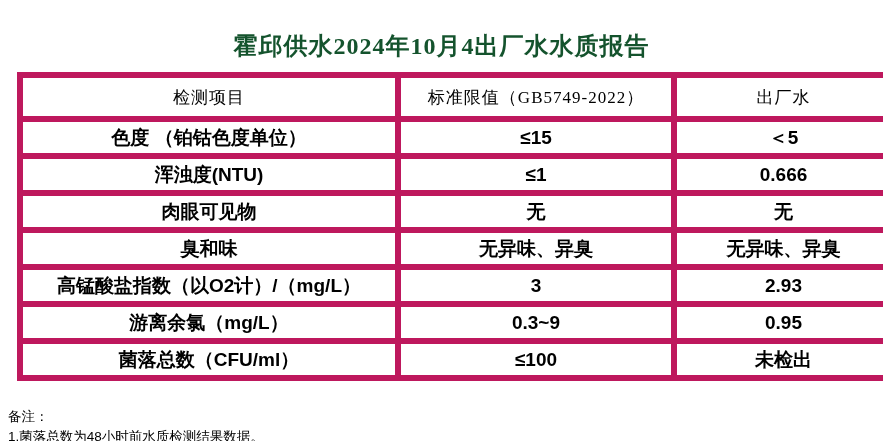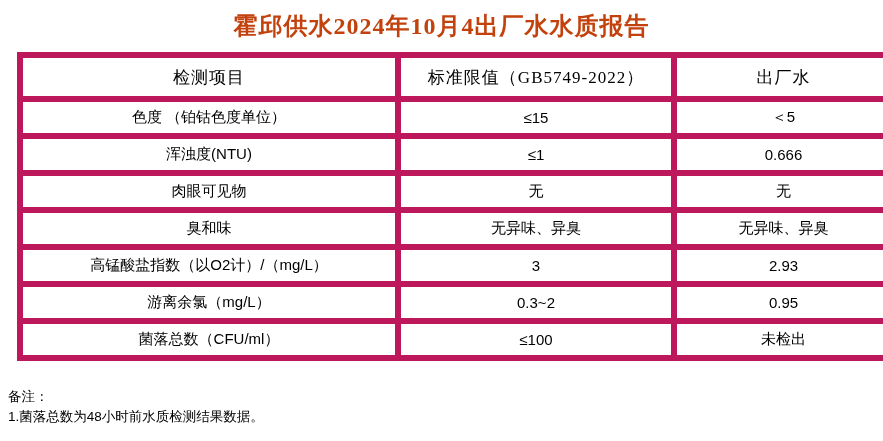--- a/index.html
+++ b/index.html
@@ -20,23 +20,23 @@
     height: 441px;
     box-sizing: border-box;
     padding: 0;
   }
   .doc-title {
     text-align: center;
     font-size: 24px;
     font-weight: bold;
     font-family: "Liberation Serif", "DejaVu Serif", serif;
     letter-spacing: 1px;
-    padding-top: 10px;
+    padding-top: 30px;
     padding-bottom: 10px;
-    color: #c2410c;
+    color: #14532d;
   }
   table.report {
     border-collapse: collapse;
     width: 849px;
     margin: 0 17px;
     table-layout: fixed;
   }
   table.report td, table.report th {
     border: 6px solid #be185d;
     text-align: center;
@@ -45,22 +45,23 @@
     color: #000;
   }
   table.report thead td {
     height: 36px;
     font-size: 17px;
     font-family: "Liberation Serif", "DejaVu Serif", serif;
     letter-spacing: 1px;
   }
   table.report tbody td {
     height: 29px;
-    font-size: 15px;
+    font-size: 19px;
     font-family: "Liberation Sans", "DejaVu Sans", sans-serif;
+    font-weight: bold;
   }
   .col-item { width: 370px; }
   .col-std  { width: 268px; }
   .col-out  { width: 211px; }
 
   .notes {
     margin: 26px 8px 0 8px;
     font-size: 13.5px;
     line-height: 20px;
     font-family: "Liberation Sans", "DejaVu Sans", sans-serif;
@@ -106,21 +107,21 @@
         <td>无异味、异臭</td>
         <td>无异味、异臭</td>
       </tr>
       <tr>
         <td>高锰酸盐指数（以O2计）/（mg/L）</td>
         <td>3</td>
         <td>2.93</td>
       </tr>
       <tr>
         <td>游离余氯（mg/L）</td>
-        <td>0.3~2</td>
+        <td>0.3~9</td>
         <td>0.95</td>
       </tr>
       <tr>
         <td>菌落总数（CFU/ml）</td>
         <td>≤100</td>
         <td>未检出</td>
       </tr>
     </tbody>
   </table>
 

